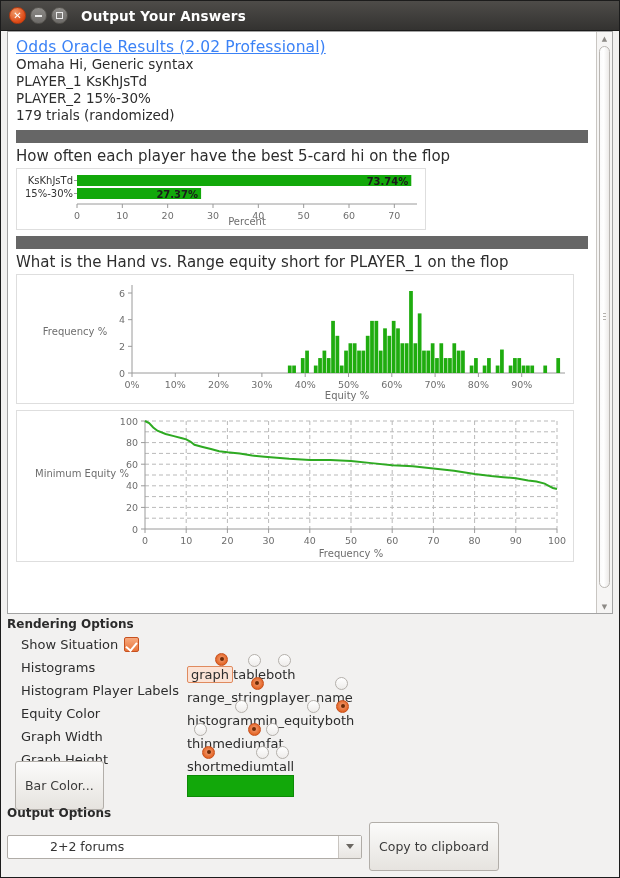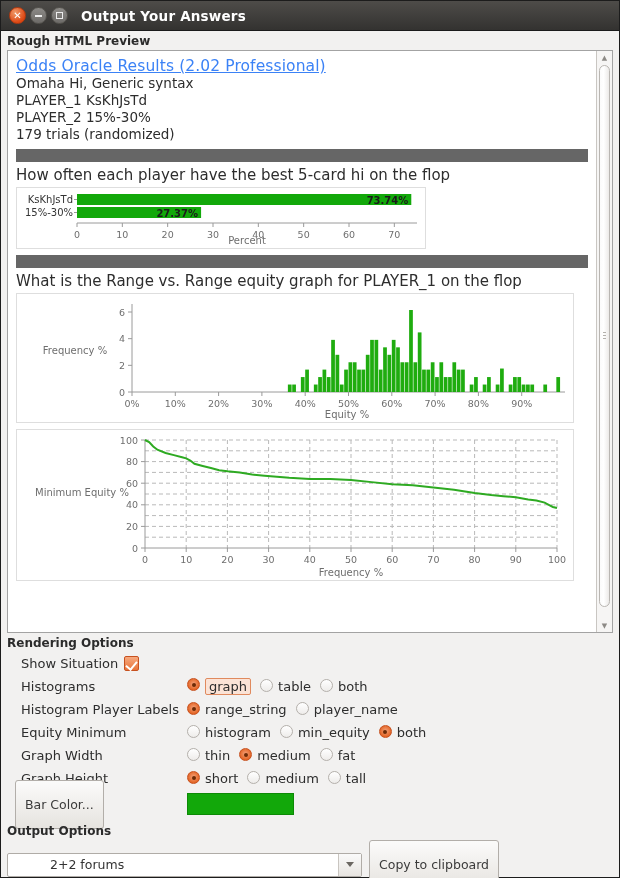--- a/index.html
+++ b/index.html
@@ -56,21 +56,21 @@
   .axis-title{font-family:"DejaVu Sans","Liberation Sans",sans-serif;font-size:10px;fill:#6e6e6e;}
   .barlbl{font-family:"DejaVu Sans","Liberation Sans",sans-serif;font-size:10px;fill:#1b1b1b;font-weight:bold;}
   .catlbl{font-family:"DejaVu Sans","Liberation Sans",sans-serif;font-size:10px;fill:#333;}
   .gridln{stroke:#b9b9b9;stroke-width:1;stroke-dasharray:4 3;}
 
   
   .opts{padding:0 6px;}
   .orow{display:flex;align-items:center;height:23px;}
   .olabel{width:180px;font-size:13px;color:#2d2d2d;padding-left:14px;box-sizing:border-box;}
   .radiogrp{display:flex;align-items:center;}
-  .ritem{display:flex;align-items:flex-start;margin-right:9px;font-size:13px;color:#2d2d2d;}
+  .ritem{display:flex;align-items:flex-end;font-size:13px;color:#2d2d2d;flex-direction:column;}
   .radio{width:13px;height:13px;border-radius:50%;box-sizing:border-box;margin-right:5px;
          border:1px solid #b4b0ab;background:linear-gradient(#ffffff,#eeecea);position:relative;}
   .radio.on{border:1px solid #c7511f;background:radial-gradient(circle at 50% 45%,#f4a37c,#e2601e 75%);}
   .radio.on:after{content:"";position:absolute;left:3.5px;top:3.5px;width:4px;height:4px;border-radius:50%;
          background:#6d2b06;}
   .rlabel.focus{border:1px solid #e08a5e;background:#fbe3d6;padding:0 3px;border-radius:2px;}
   .chk{width:15px;height:15px;border:1px solid #c7511f;border-radius:2px;margin-left:6px;
        background:linear-gradient(#f7a97e,#e8743a);position:relative;box-sizing:border-box;}
   .chk:after{content:"";position:absolute;left:3px;top:2px;width:5px;height:9px;border:solid #fff;
        border-width:0 2px 2px 0;transform:rotate(40deg);}
@@ -98,21 +98,20 @@
     <div class="ctrl close">✕</div>
     <div class="ctrl min">
         <span class="bar"></span>
       </div>
     <div class="ctrl max">
         <span class="sq"></span>
       </div>
     <div class="wtitle">Output Your Answers</div>
   </div>
 
-  <div class="grouphdr section-line">Rough HTML Preview</div>
 
   <div class="preview-wrap">
     <div class="preview">
 
       <a class="ptitle-link">Odds Oracle Results (2.02 Professional)</a>
 
       <div class="pline">Omaha Hi, Generic syntax</div>
       <div class="pline">PLAYER_1 KsKhJsTd</div>
       <div class="pline">PLAYER_2 15%-30%</div>
       <div class="pline">179 trials (randomized)</div>
@@ -154,21 +153,21 @@
               <text x="332" y="50" text-anchor="middle" class="tick-txt">60</text>
               <line x1="377.3333333333333" y1="35" x2="377.3333333333333" y2="39" stroke="#9a9a9a" stroke-width="1"></line>
               <text x="377.3333333333333" y="50" text-anchor="middle" class="tick-txt">70</text>
             </g>
           <text class="axis-title" id="hbar-xtitle" x="230" y="56" text-anchor="middle">Percent</text>
         </svg>
       </div>
 
       <div class="sep-bar"></div>
 
-      <div class="q-head">What is the Range vs. Range equity graph for PLAYER_1 on the flop</div>
+      <div class="q-head">What is the Hand vs. Range equity short for PLAYER_1 on the flop</div>
 
       
       <div class="chartbox" style="width:558px;height:130px;">
         <svg width="556" height="128" viewBox="0 0 556 128">
           <text class="axis-title" id="hist-ytitle" x="58" y="60" text-anchor="middle">Frequency %</text>
           <g id="hist-yticks">
               <line x1="115" y1="98" x2="111" y2="98" stroke="#9a9a9a" stroke-width="1"></line>
               <text x="108" y="101.5" text-anchor="end" class="tick-txt">0</text>
               <line x1="115" y1="71.33333333333333" x2="111" y2="71.33333333333333" stroke="#9a9a9a" stroke-width="1"></line>
               <text x="108" y="74.83333333333333" text-anchor="end" class="tick-txt">2</text>
@@ -372,21 +371,21 @@
             <span class="radio on"></span>
             <span class="rlabel">range_string</span>
           </div>
           <div class="ritem">
             <span class="radio"></span>
             <span class="rlabel">player_name</span>
           </div>
         </div>
       </div>
       <div class="orow">
-        <div class="olabel">Equity Minimum</div>
+        <div class="olabel">Equity Color</div>
         <div class="radiogrp">
           <div class="ritem">
             <span class="radio"></span>
             <span class="rlabel">histogram</span>
           </div>
           <div class="ritem">
             <span class="radio"></span>
             <span class="rlabel">min_equity</span>
           </div>
           <div class="ritem">

